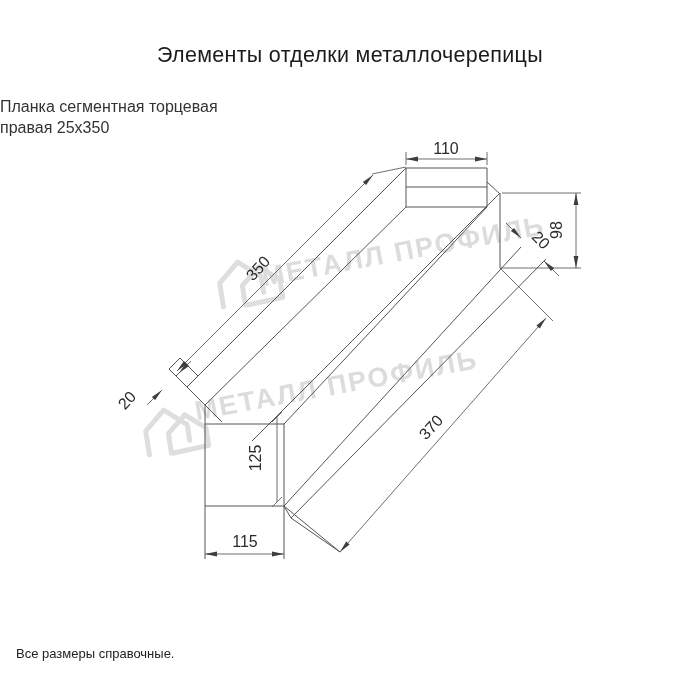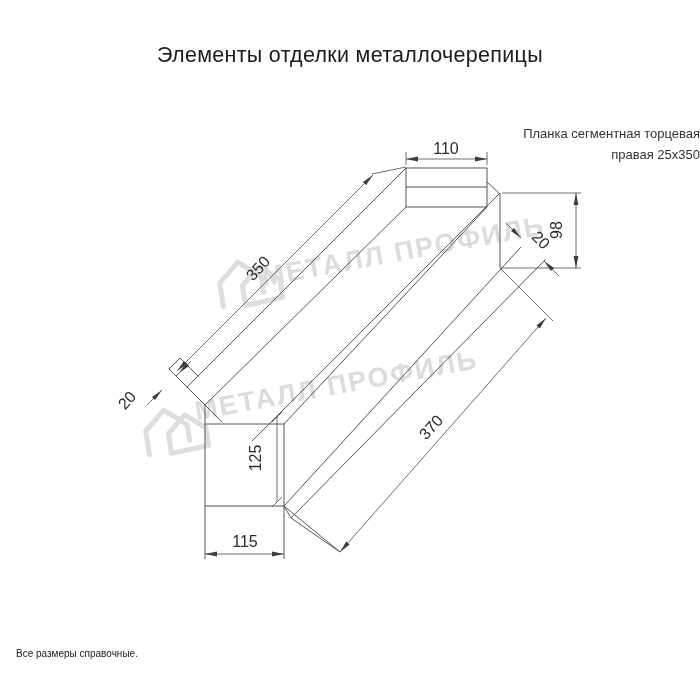--- a/index.html
+++ b/index.html
@@ -1,21 +1,21 @@
 <!DOCTYPE html>
 <html><head>
 <meta charset="utf-8">
 <style>
   html,body{margin:0;padding:0;background:#fff;}
   body{width:700px;height:700px;position:relative;font-family:"Liberation Sans",sans-serif;overflow:hidden;}
   .page-title{position:absolute;top:22px;left:0;right:0;text-align:center;
     font-size:21.5px;color:#1b1b1b;letter-spacing:.3px;margin-top:21px;}
-  .subtitle{position:absolute;top:96px;left:0;right:0;text-align:right;
-    font-size:13px;color:#333;line-height:21px;margin-top:27px;}
-  .footer{position:absolute;left:16px;top:644px;font-size:10px;color:#222;line-height:20px;}
+  .subtitle{position:absolute;top:96px;left:0;right:0;text-align:left;
+    font-size:16px;color:#333;line-height:21px;}
+  .footer{position:absolute;left:16px;top:644px;font-size:13px;color:#222;line-height:20px;}
   svg text.dim{font-family:"Liberation Sans",sans-serif;font-size:16px;fill:#2b2b2b;}
   svg text.wm{font-family:"Liberation Sans",sans-serif;font-weight:bold;font-size:27px;
     letter-spacing:2px;fill:#dcdcdc;}
   .obj{stroke:#555;stroke-width:1;fill:none;}
   .dimline{stroke:#5f5f5f;stroke-width:.9;fill:none;}
   .arrow{fill:#3d3d3d;stroke:none;}
   .house{stroke:#dedede;stroke-width:5;fill:none;stroke-linejoin:round;stroke-linecap:round;}
 </style>
 </head>
 <body>

